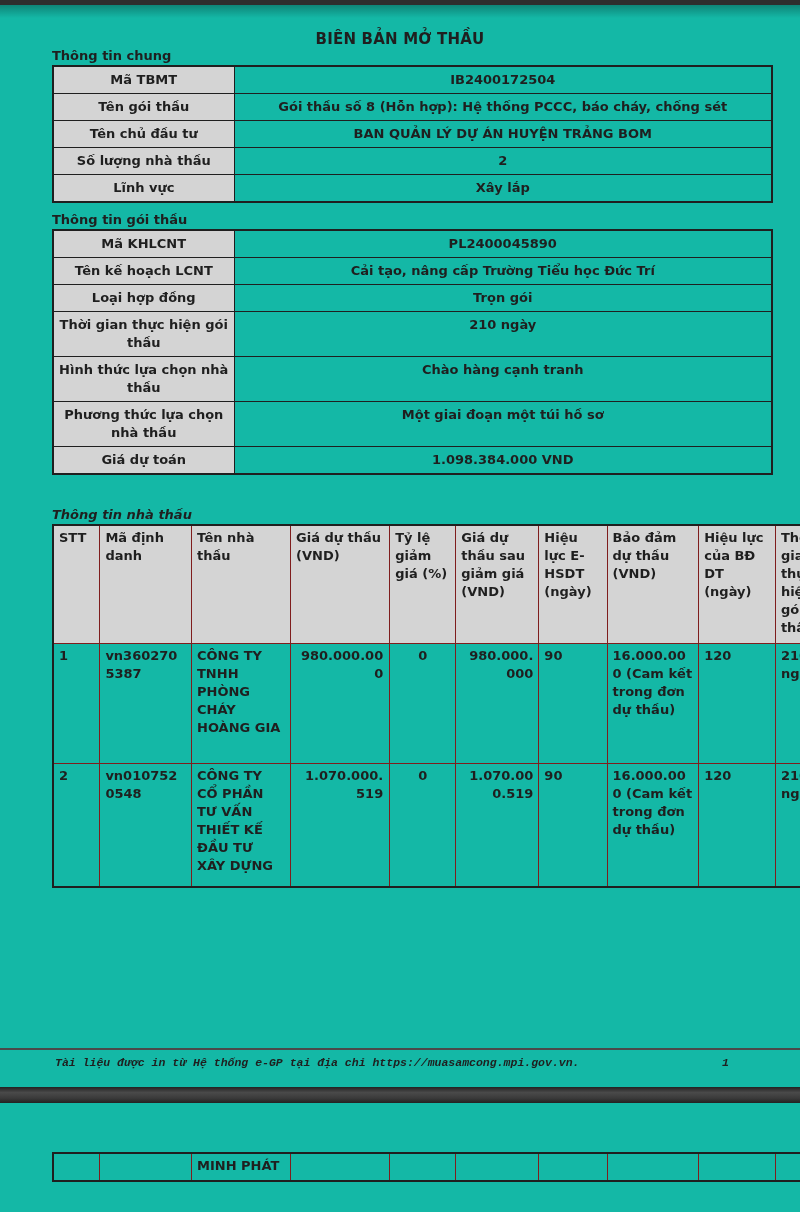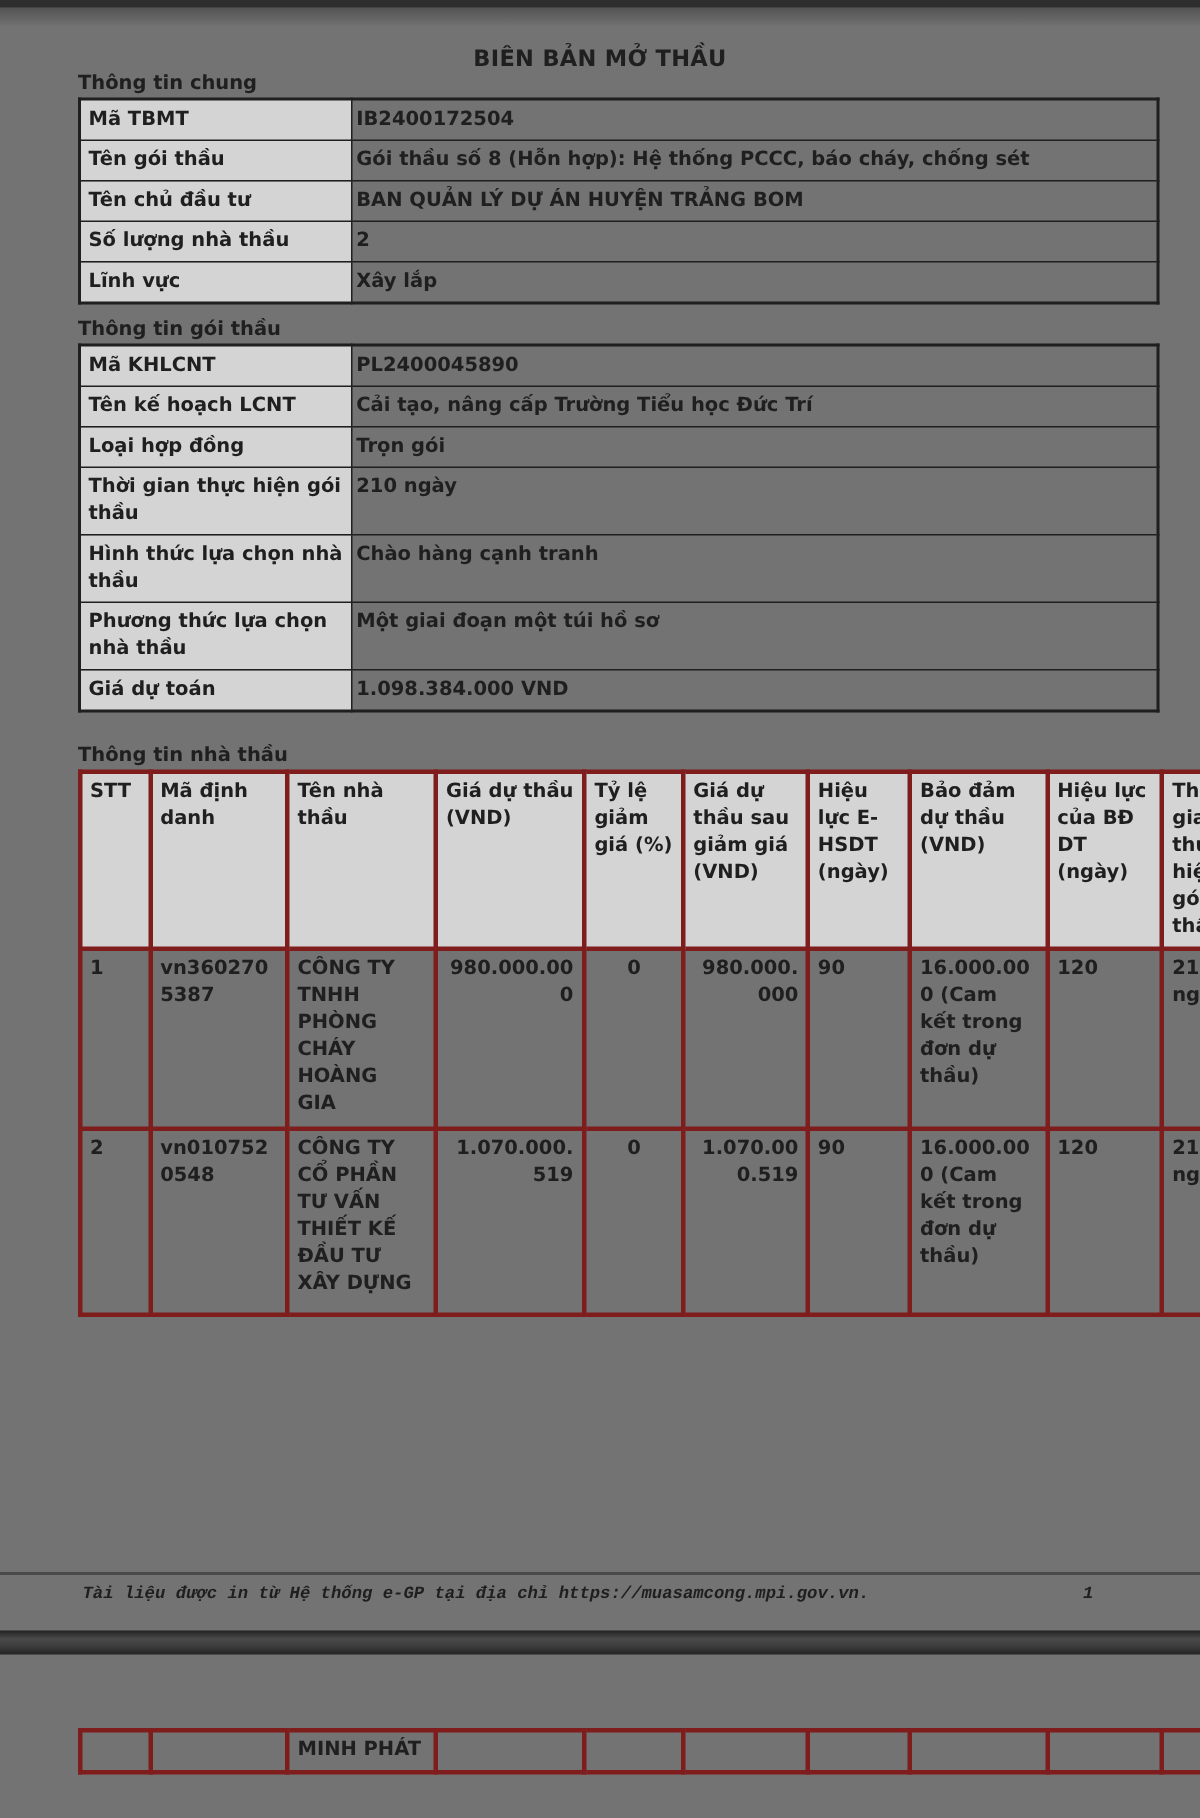--- a/index.html
+++ b/index.html
@@ -1,40 +1,40 @@
 <!DOCTYPE html>
 <html><head>
 <meta charset="utf-8">
 <style>
   * { box-sizing: border-box; }
   html, body { margin: 0; padding: 0; background: #ffffff; }
   body { font-family: "DejaVu Sans", sans-serif; color: #1f1f1f; font-weight: bold; }
-  .viewport { position: relative; width: 800px; height: 1212px; overflow: hidden; background: #737373; }
+  .viewport { position: relative; width: 800px; height: 1212px; overflow: hidden; background: #14b8a6; }
 
   .page-top-edge { position: absolute; top: 0; left: 0; width: 800px; height: 5px; background: #2e2e2e; }
   .page-top-shadow { position: absolute; top: 5px; left: 0; width: 800px; height: 13px;
     background: linear-gradient(rgba(0,0,0,0.28), rgba(255,255,255,0)); }
 
   .doc-title { margin: 30px 0 0 0; text-align: center; font-size: 15px; font-weight: bold; letter-spacing: 0.2px; }
 
   .section { margin-left: 52px; }
   .section-heading { font-size: 13px; font-weight: bold; margin: 0 0 1px 0; line-height: 16px; }
   .heading-general { }
   .heading-package { margin-top: 9px; }
-  .heading-contractor { margin-top: 21px; }
+  .heading-contractor { margin-top: 32px; font-style: italic; }
 
   table { border-collapse: collapse; }
   .info-table { width: 721px; table-layout: fixed; border: 2px solid #1f1f1f; }
   .info-table td { border: 1px solid #1f1f1f; font-size: 13px; line-height: 18px;
-    vertical-align: top; font-weight: bold; }
+    vertical-align: top; font-weight: bold; text-align: center; }
   .info-table td.label-cell { background: #d4d4d4; width: 181px; padding: 4px 5px; }
   .info-table td.value-cell { padding: 4px 3px; }
 
   .bidder-table { width: 815px; table-layout: fixed; border: 2px solid #1f1f1f; }
-  .bidder-table th, .bidder-table td { border: 3px solid #7f1d1d; font-size: 13px; line-height: 18px;
+  .bidder-table th, .bidder-table td { border: 1px solid #7f1d1d; font-size: 13px; line-height: 18px;
     padding: 3px 5px; vertical-align: top; text-align: left; font-weight: bold;
     overflow-wrap: break-word; word-wrap: break-word; }
   .bidder-table th { background: #d4d4d4; height: 118px; }
   .bidder-table tr.row-1 td { height: 120px; }
   .bidder-table tr.row-2 td { height: 124px; }
   .col-name { padding-right: 8px !important; }
   .col-money { text-align: right !important; padding-left: 6px !important; padding-right: 6px !important; }
   .col-money-2 { text-align: right !important; }
   .col-center { text-align: center !important; }
   .col-last { padding-right: 29px !important; }

